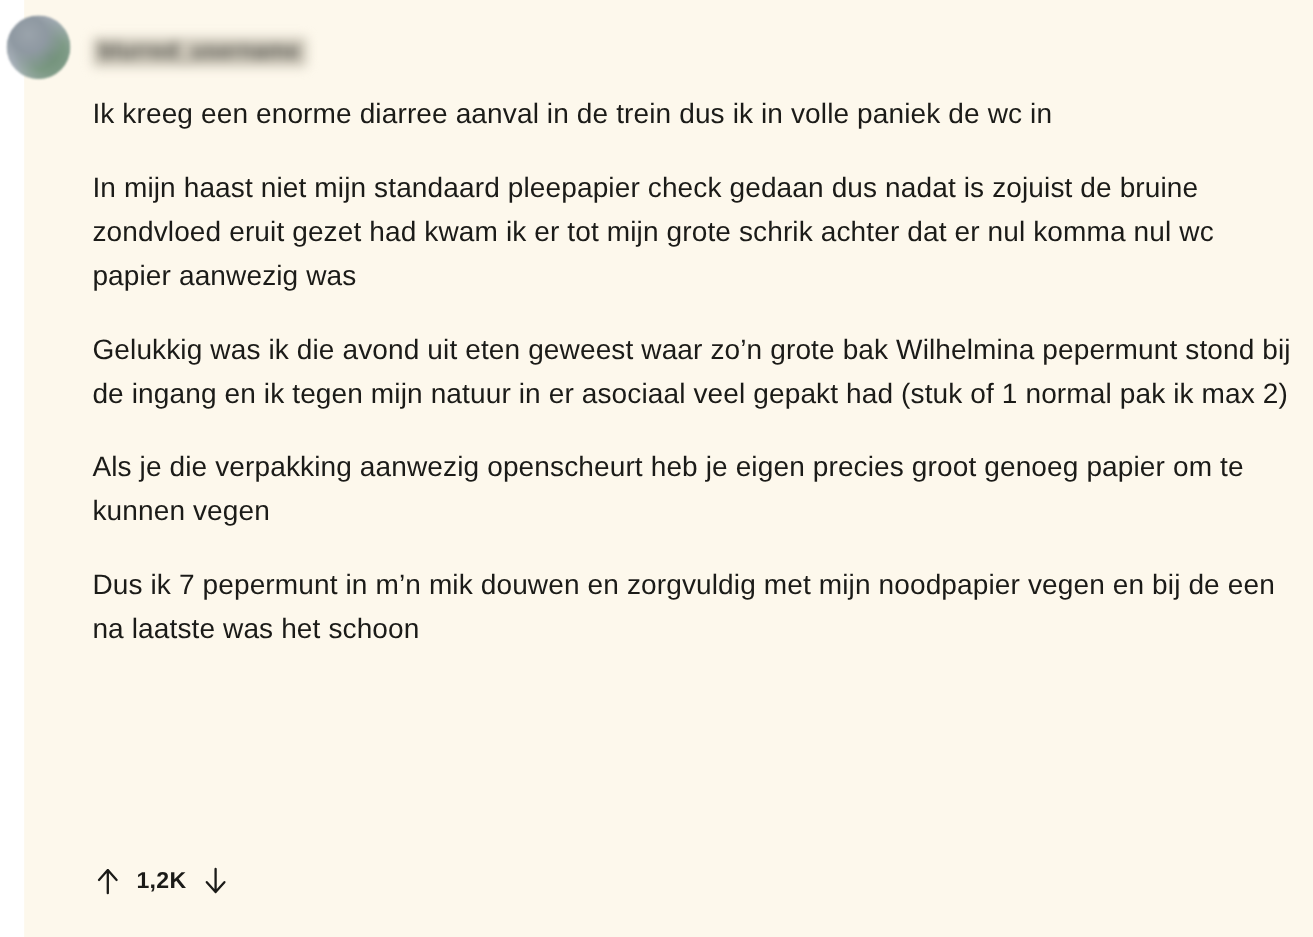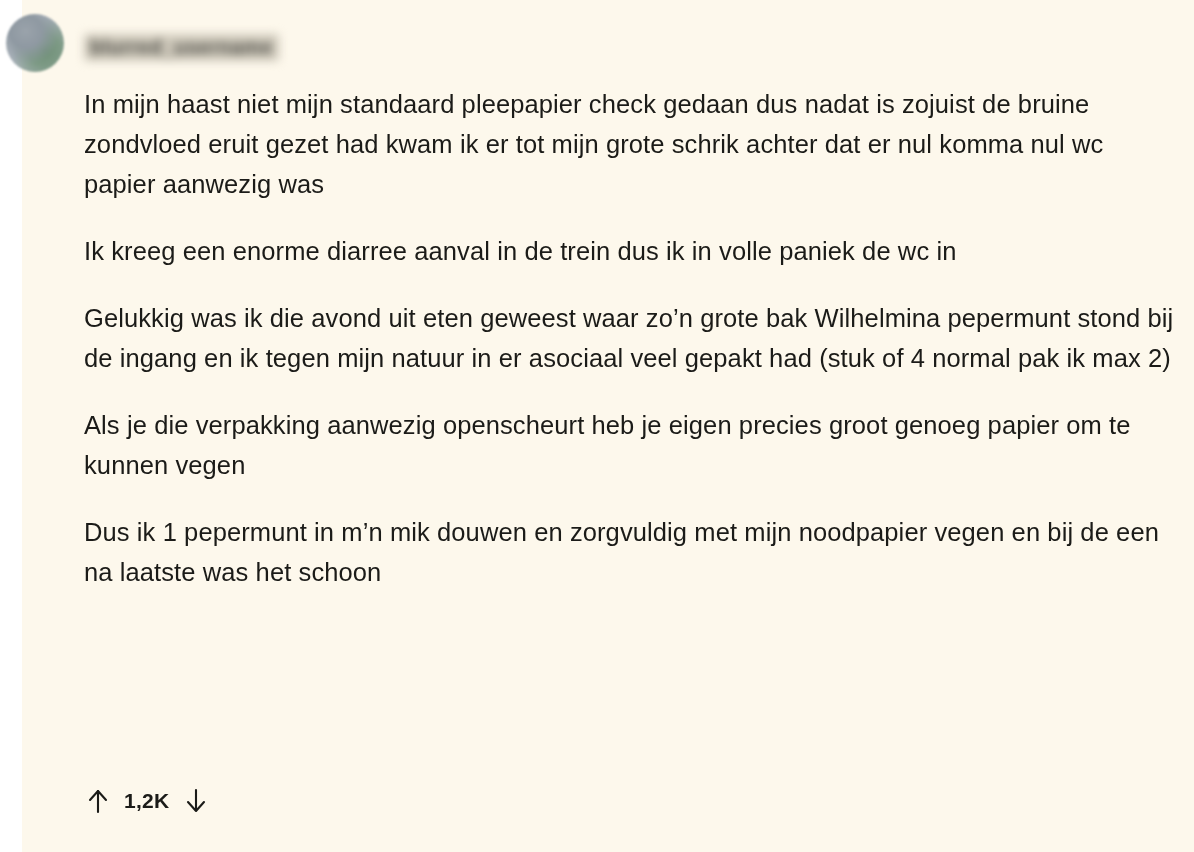--- a/index.html
+++ b/index.html
@@ -119,25 +119,25 @@
 <div class="left-gutter"></div>
 
 <div class="post-card">
 
   <div class="post-header">
     <div class="avatar"></div>
     <div class="username">blurred_username</div>
   </div>
 
   <div class="post-body">
+    <p class="para">Ik kreeg een enorme diarree aanval in de trein dus ik in volle paniek de wc in</p>
     <p class="para">In mijn haast niet mijn standaard pleepapier check gedaan dus nadat is zojuist de bruine zondvloed eruit gezet had kwam ik er tot mijn grote schrik achter dat er nul komma nul wc papier aanwezig was</p>
-    <p class="para">Ik kreeg een enorme diarree aanval in de trein dus ik in volle paniek de wc in</p>
-    <p class="para">Gelukkig was ik die avond uit eten geweest waar zo’n grote bak Wilhelmina pepermunt stond bij de ingang en ik tegen mijn natuur in er asociaal veel gepakt had (stuk of 4 normal pak ik max 2)</p>
+    <p class="para">Gelukkig was ik die avond uit eten geweest waar zo’n grote bak Wilhelmina pepermunt stond bij de ingang en ik tegen mijn natuur in er asociaal veel gepakt had (stuk of 1 normal pak ik max 2)</p>
     <p class="para">Als je die verpakking aanwezig openscheurt heb je eigen precies groot genoeg papier om te kunnen vegen</p>
-    <p class="para">Dus ik 1 pepermunt in m’n mik douwen en zorgvuldig met mijn noodpapier vegen en bij de een na laatste was het schoon</p>
+    <p class="para">Dus ik 7 pepermunt in m’n mik douwen en zorgvuldig met mijn noodpapier vegen en bij de een na laatste was het schoon</p>
   </div>
 
   <div class="footer">
     <span class="vote-icon">
       <svg width="24" height="26" viewBox="0 0 24 26" fill="none" xmlns="http://www.w3.org/2000/svg">
         <path d="M12 3 L20 12 M12 3 L4 12 M12 3 L12 24" stroke="#1b1b18" stroke-width="2.1" stroke-linecap="round" stroke-linejoin="round"></path>
       </svg>
     </span>
     <span class="vote-count">1,2K</span>
     <span class="vote-icon">

